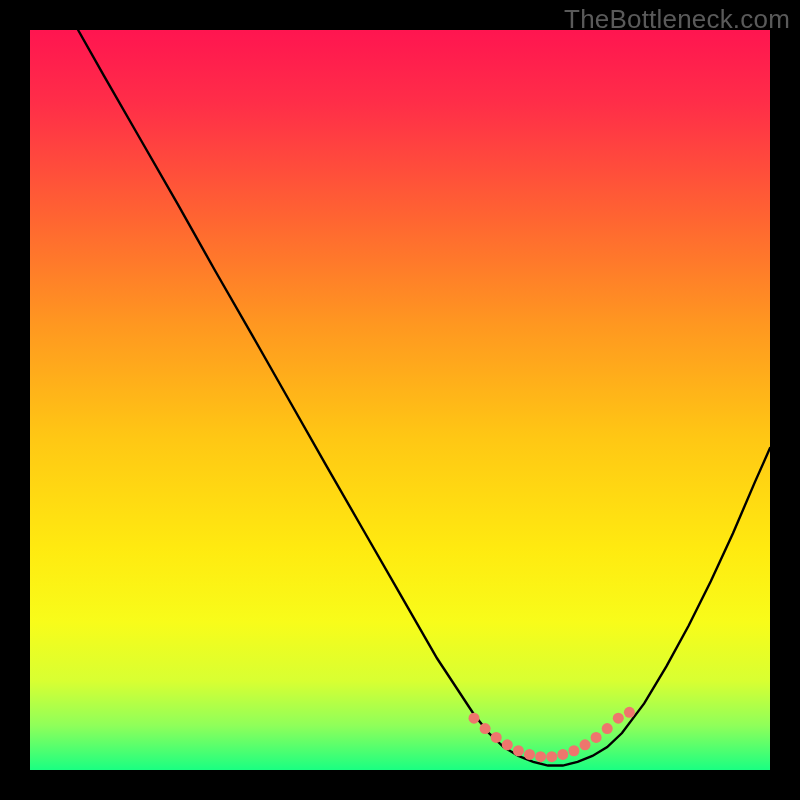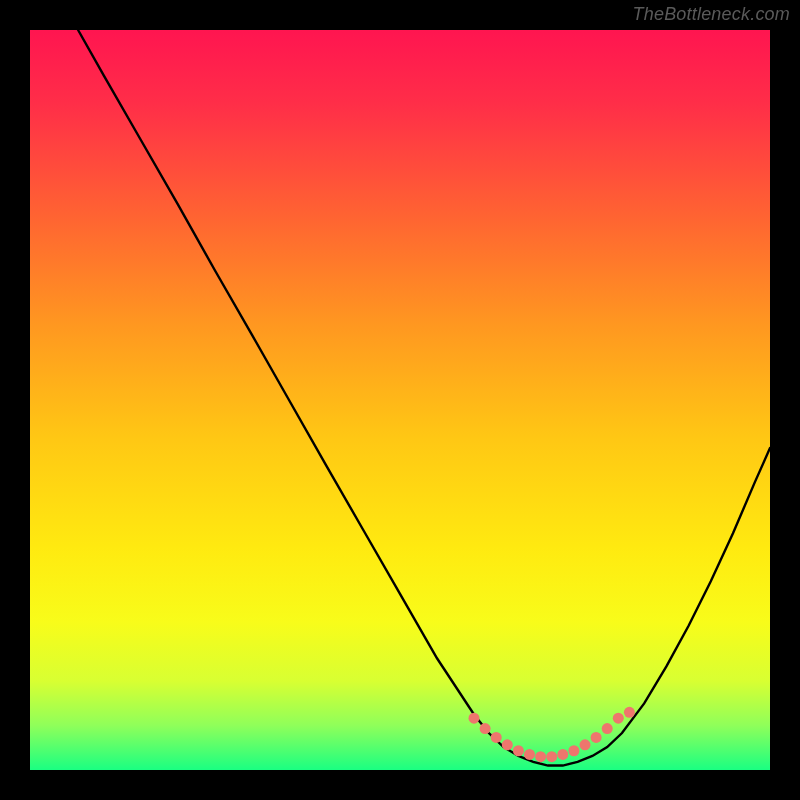--- a/index.html
+++ b/index.html
@@ -15,25 +15,24 @@
     position: relative;
     width: 800px;
     height: 800px;
     background: #000;
   }
   .watermark {
     position: absolute;
     top: 4px;
     right: 10px;
     color: #5a5a5a;
-    font-size: 18px;
+    font-size: 26px;
     letter-spacing: 0.2px;
     z-index: 5;
     user-select: none;
-    font-style: italic;
   }
   svg.plot {
     position: absolute;
     left: 0;
     top: 0;
   }
 </style>
 </head>
 <body>
 

